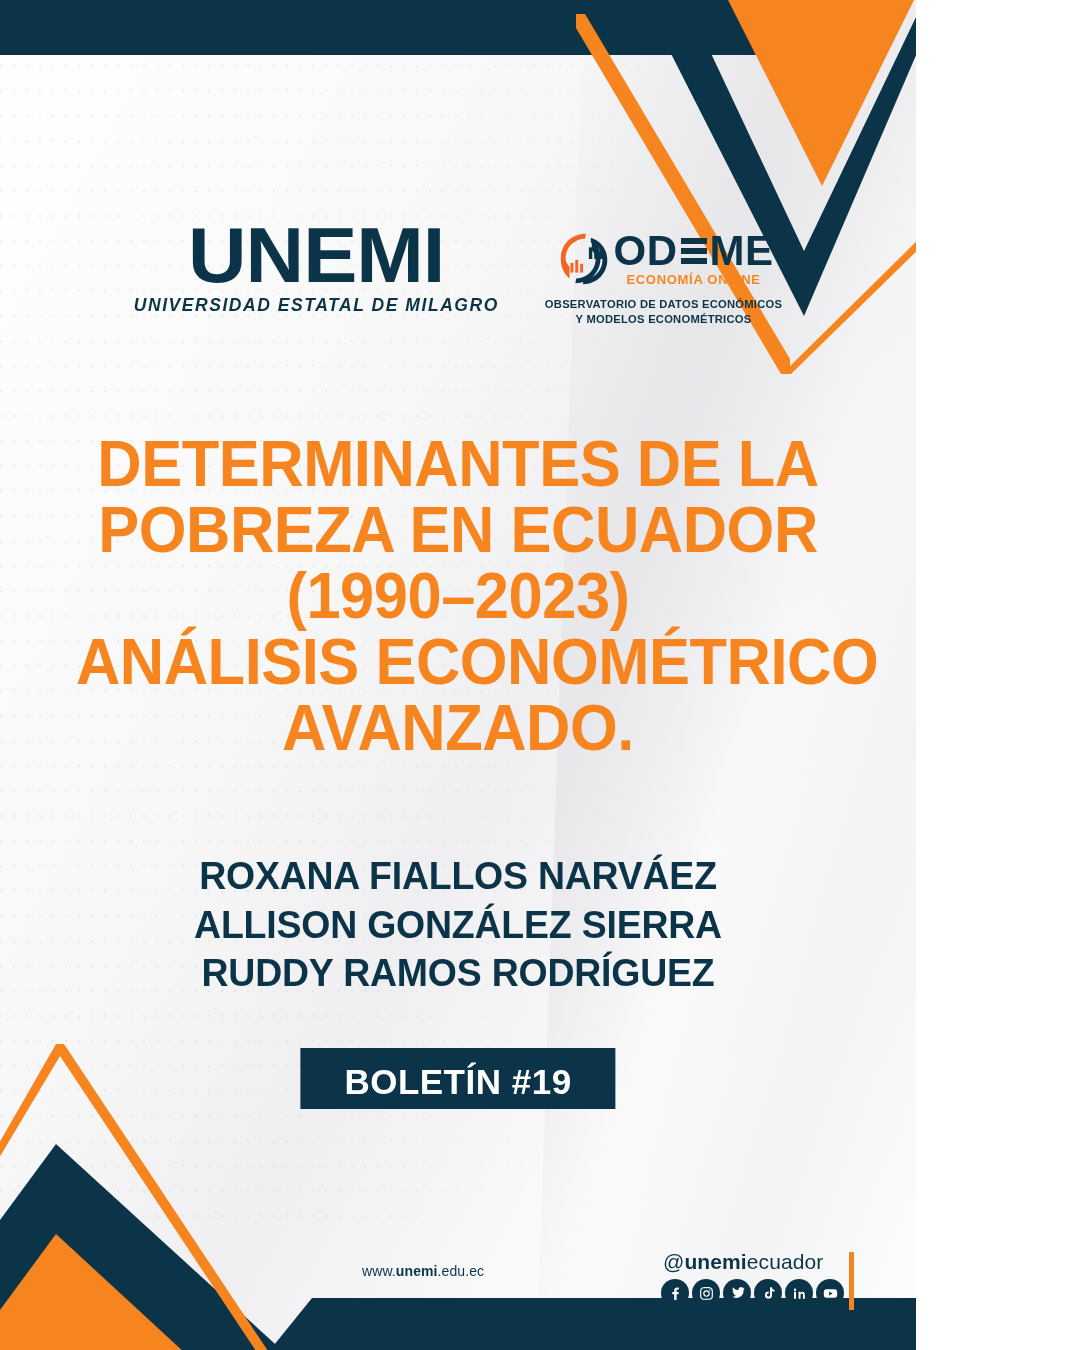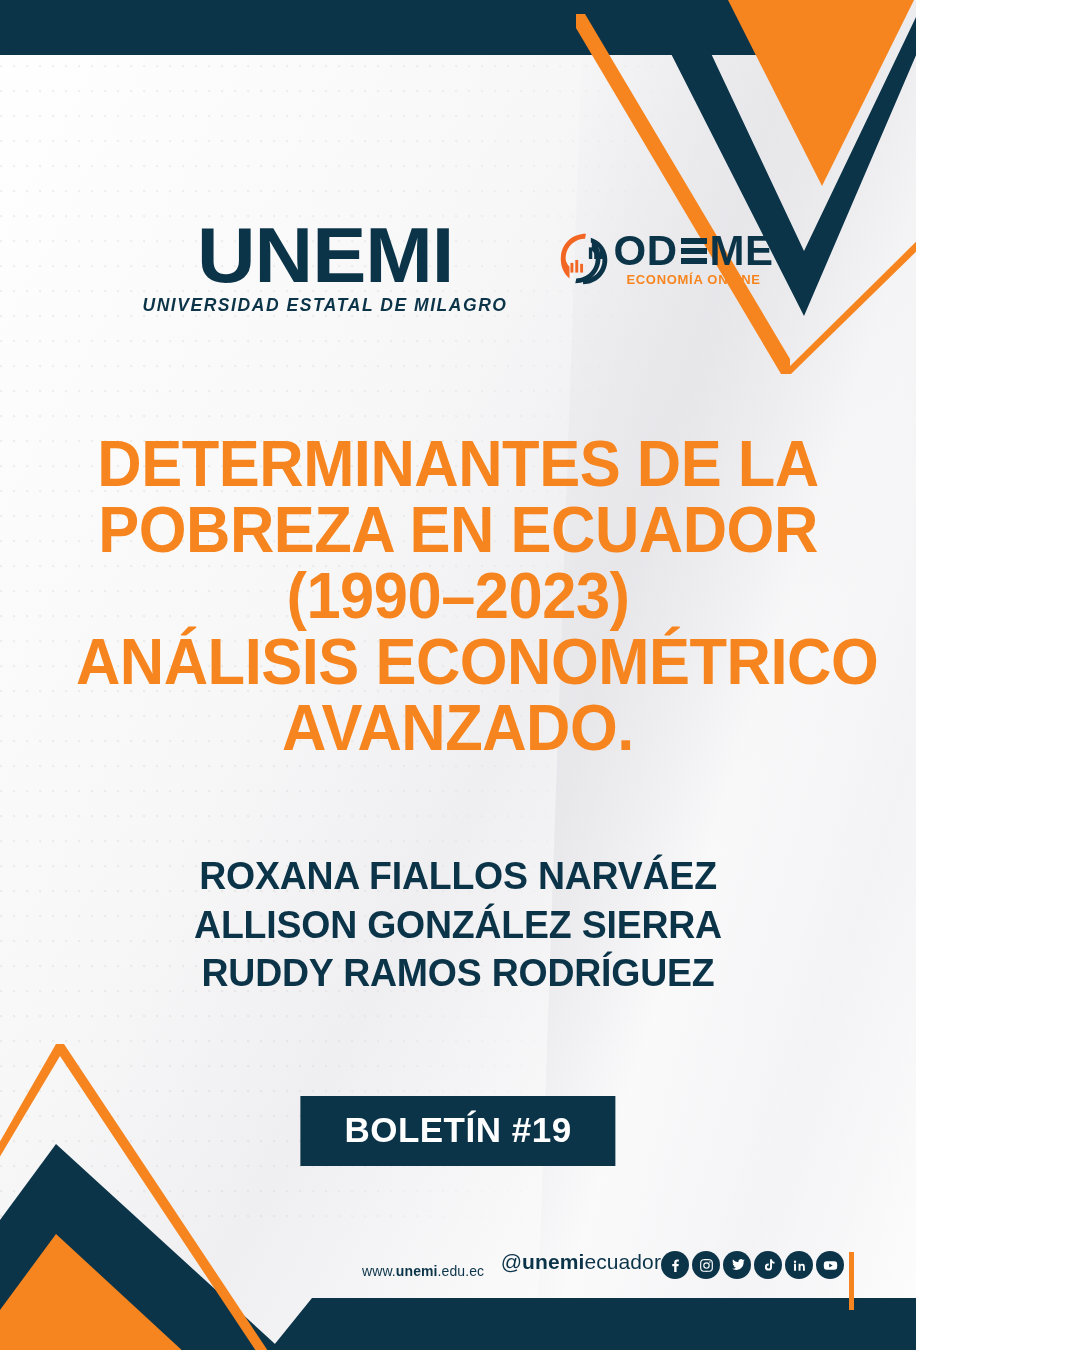--- a/index.html
+++ b/index.html
@@ -185,49 +185,49 @@
     line-height: 1.28;
     letter-spacing: -0.2px;
     transform: scaleX(0.985);
   }
   .authors .ln { display: block; white-space: nowrap; }
 
   
   .badge {
     position: absolute;
     left: 50%;
-    top: 1096px;
+    top: 1048px;
     transform: translateX(-50%);
     background: var(--navy);
     color: #ffffff;
     font-weight: 700;
     font-size: 35px;
     letter-spacing: 0.5px;
-    padding: 14px 44px 16px;
+    padding: 14px 44px 7px;
     white-space: nowrap;
   }
 
   
   .site {
     position: absolute;
     left: 318px;
     top: 1263px;
     color: var(--navy);
     font-size: 14px;
     letter-spacing: 0.1px;
     margin-left: 44px;
   }
   .site b { font-weight: 700; }
 
   .social {
     position: absolute;
     right: 72px;
     top: 1251px;
     display: flex;
-    flex-direction: row;
+    flex-direction: column;
     align-items: flex-start;
   }
   .social-handle {
     color: var(--navy);
     font-size: 21px;
     letter-spacing: 0.1px;
     line-height: 1;
     margin-bottom: 7px;
     padding-left: 2px;
   }
@@ -304,20 +304,24 @@
             <span class="eq">
                 <i></i>
                 <i></i>
                 <i></i>
               </span>
             <span>ME</span>
           </div>
           <div class="odeme-tag">ECONOMÍA ONLINE</div>
         </div>
       </div>
+      <div class="odeme-desc">
+        <div>OBSERVATORIO DE DATOS ECONÓMICOS</div>
+        <div>Y MODELOS ECONOMÉTRICOS</div>
+      </div>
     </div>
 
   </div>
 
   <div class="title">
     <span class="ln">DETERMINANTES DE LA</span>
     <span class="ln">POBREZA EN ECUADOR</span>
     <span class="ln">(1990–2023)</span>
     <span class="ln">ANÁLISIS ECONOMÉTRICO</span>
     <span class="ln">AVANZADO.</span>

